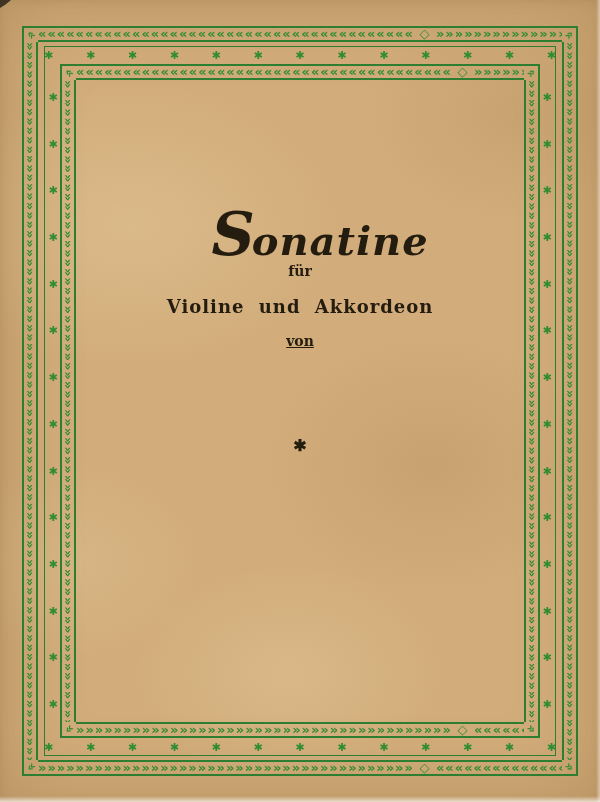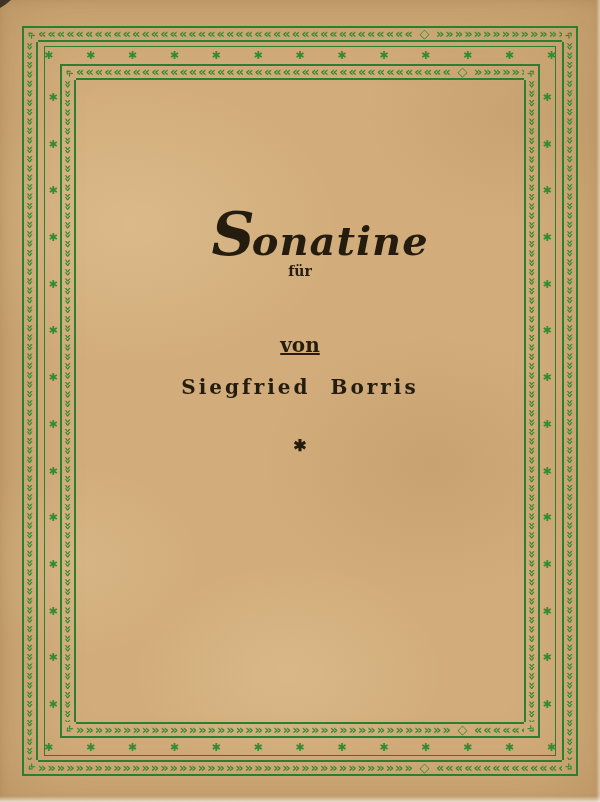--- a/index.html
+++ b/index.html
@@ -51,21 +51,21 @@
   .ctext{position:absolute; left:0; width:600px; text-align:center; color:var(--ink,#241d0f);}
   .title{
     top:200px;
     font:700 40px/1.15 "DejaVu Serif", serif; font-style:italic;
     letter-spacing:1px;
     margin-left:20px;
   }
   .title::first-letter{ font-size:1.5em; letter-spacing:-3px; }
   .line-fuer{ top:263px; font-weight:700; font-size:14px;text-align:center; }
   .line-instruments{ top:296px; font-weight:700; font-size:18px; letter-spacing:1px; word-spacing:7px; }
-  .line-von{ top:333px; font-weight:700; font-size:20px;text-decoration:underline; }
+  .line-von{ top:333px; font-weight:700; font-size:14px;text-decoration:underline; }
   .composer{ top:375px; font-weight:700; font-size:20px; letter-spacing:3px; word-spacing:10px; }
   .divider-star{ top:436px; font-weight:700; font-size:16px; }
   .publisher{ top:622px; font-weight:700; font-size:13.5px; letter-spacing:1.2px; }
   .order{ top:643px; font-weight:700; font-size:11.5px; letter-spacing:.5px; }
   
   .scan-mark{
     position:absolute; left:0; top:0; width:11px; height:8px;
     background:#2a241a; opacity:.85;
     clip-path:polygon(0 0,100% 0,50% 55%,0 100%);
   }
@@ -161,20 +161,20 @@
   <div class="chev" style="left:76px;top:722px;width:448px;height:16px;">»»»»»»»»»»»»»»»»»»»»»»»»»»»»»»»»»»»»»»»» ◇ ««««««««««««««««««««««««««««««««««««««««</div>
   <div class="chev vert" style="left:76px;top:80px;width:642px;height:16px;">»»»»»»»»»»»»»»»»»»»»»»»»»»»»»»»»»»»»»»»»»»»»»»»»»»»»»»»»»»»»»»»»»»»»»»»»»»»»»»»»»»»»»»»»»»</div>
   <div class="chev vert" style="left:540px;top:80px;width:642px;height:16px;">»»»»»»»»»»»»»»»»»»»»»»»»»»»»»»»»»»»»»»»»»»»»»»»»»»»»»»»»»»»»»»»»»»»»»»»»»»»»»»»»»»»»»»»»»»</div>
   <div class="corner corner-tl" style="left:60px;top:64px;"><span>«</span></div>
   <div class="corner corner-tr" style="left:524px;top:64px;"><span>»</span></div>
   <div class="corner corner-bl" style="left:60px;top:722px;"><span>«</span></div>
   <div class="corner corner-br" style="left:524px;top:722px;"><span>»</span></div>
 
   <div class="ctext title">Sonatine</div>
   <div class="ctext line-fuer">für</div>
+  <div class="ctext line-instruments">Violine und Akkordeon</div>
   <div class="ctext line-von">von</div>
-  <div class="ctext composer">Siegfried Borris</div>
   <div class="ctext divider-star">✱</div>
 
   <div class="scan-mark"></div>
   <div class="scan-edge-bottom"></div>
   <div class="scan-edge-right"></div>
 </div>
 
 </body></html>

